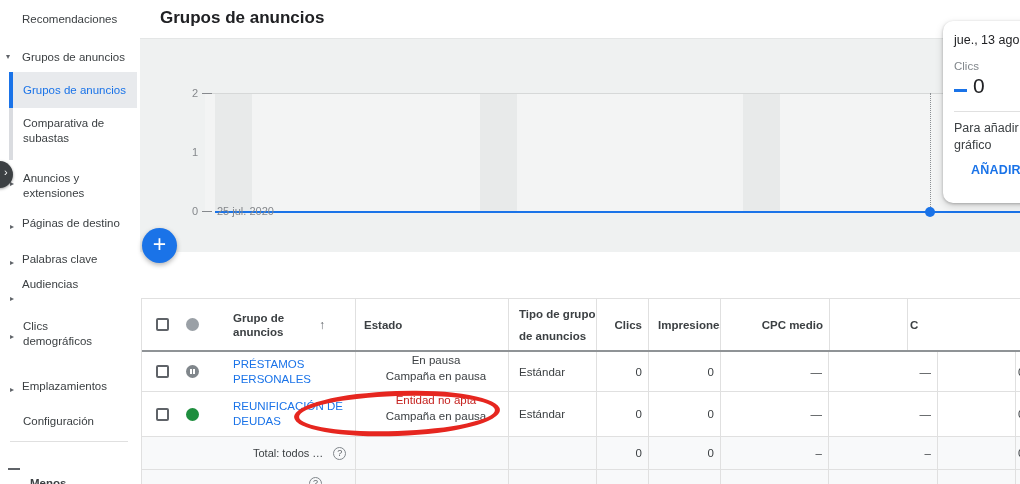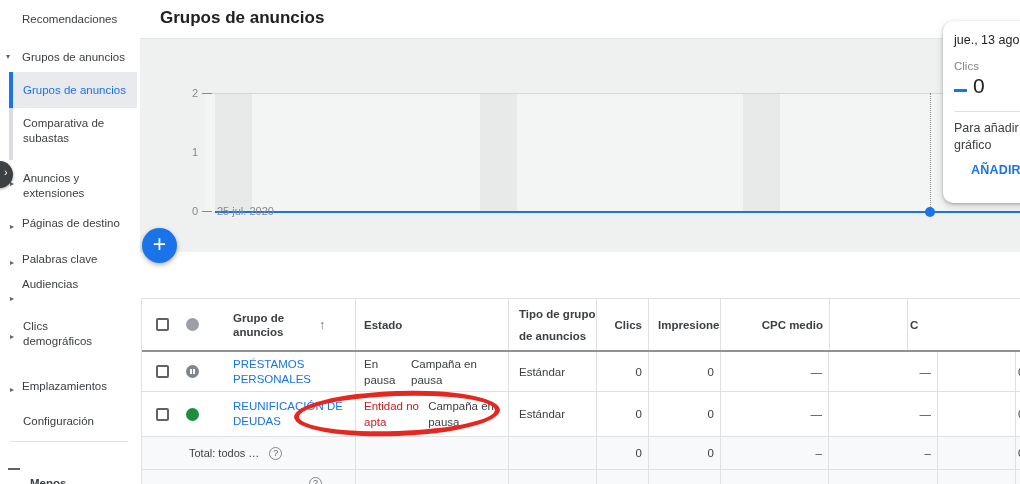--- a/index.html
+++ b/index.html
@@ -76,25 +76,25 @@
         flex:none; cursor:pointer; background:#fff; }
   .statdot { width:13px; height:13px; border-radius:50%; margin-left:17px; flex:none; position:relative; }
   .statdot.gray { background:#9aa0a6; }
   .statdot.paused { background:#80868b; }
   .statdot.paused i { position:absolute; top:4px; width:2px; height:5px; background:#fff; }
   .statdot.paused i.b1 { left:4px; } .statdot.paused i.b2 { left:7px; }
   .statdot.green { background:#1e8e3e; }
   .gname { margin-left:34px; width:78px; font-weight:700; line-height:14px; }
   .sort { margin-left:8px; color:#5f6368; font-size:12px; cursor:pointer; }
   .link { margin-left:34px; width:118px; color:#1a73e8; line-height:15px; cursor:pointer; }
-  .estado { display:flex; justify-content:flex-start; line-height:16px; }
+  .estado { display:flex; flex-direction:column; justify-content:flex-start; line-height:16px; }
   .red { color:#c5221f; }
   .tipo3 { line-height:22px; font-weight:700; }
   .hd { font-weight:700; }
-  .tot-label { margin-left:47px; font-size:11px; }
+  .tot-label { margin-left:111px; font-size:11px; }
   .qicon { width:13px; height:13px; border:1px solid #80868b; border-radius:50%; font-size:9px;
            line-height:11px; text-align:center; color:#5f6368; margin-left:10px; flex:none; cursor:pointer; }
   .qicon.abs { position:absolute; left:167px; top:7px; margin:0; }
   .relcell { position:relative; }
   
   .annotation { position:absolute; left:294px; top:391px; width:206px; height:45px;
                 border:5px solid #e6261f; border-radius:50%; transform:rotate(-2deg);
                 z-index:20; pointer-events:none; }
 </style>
 </head>

